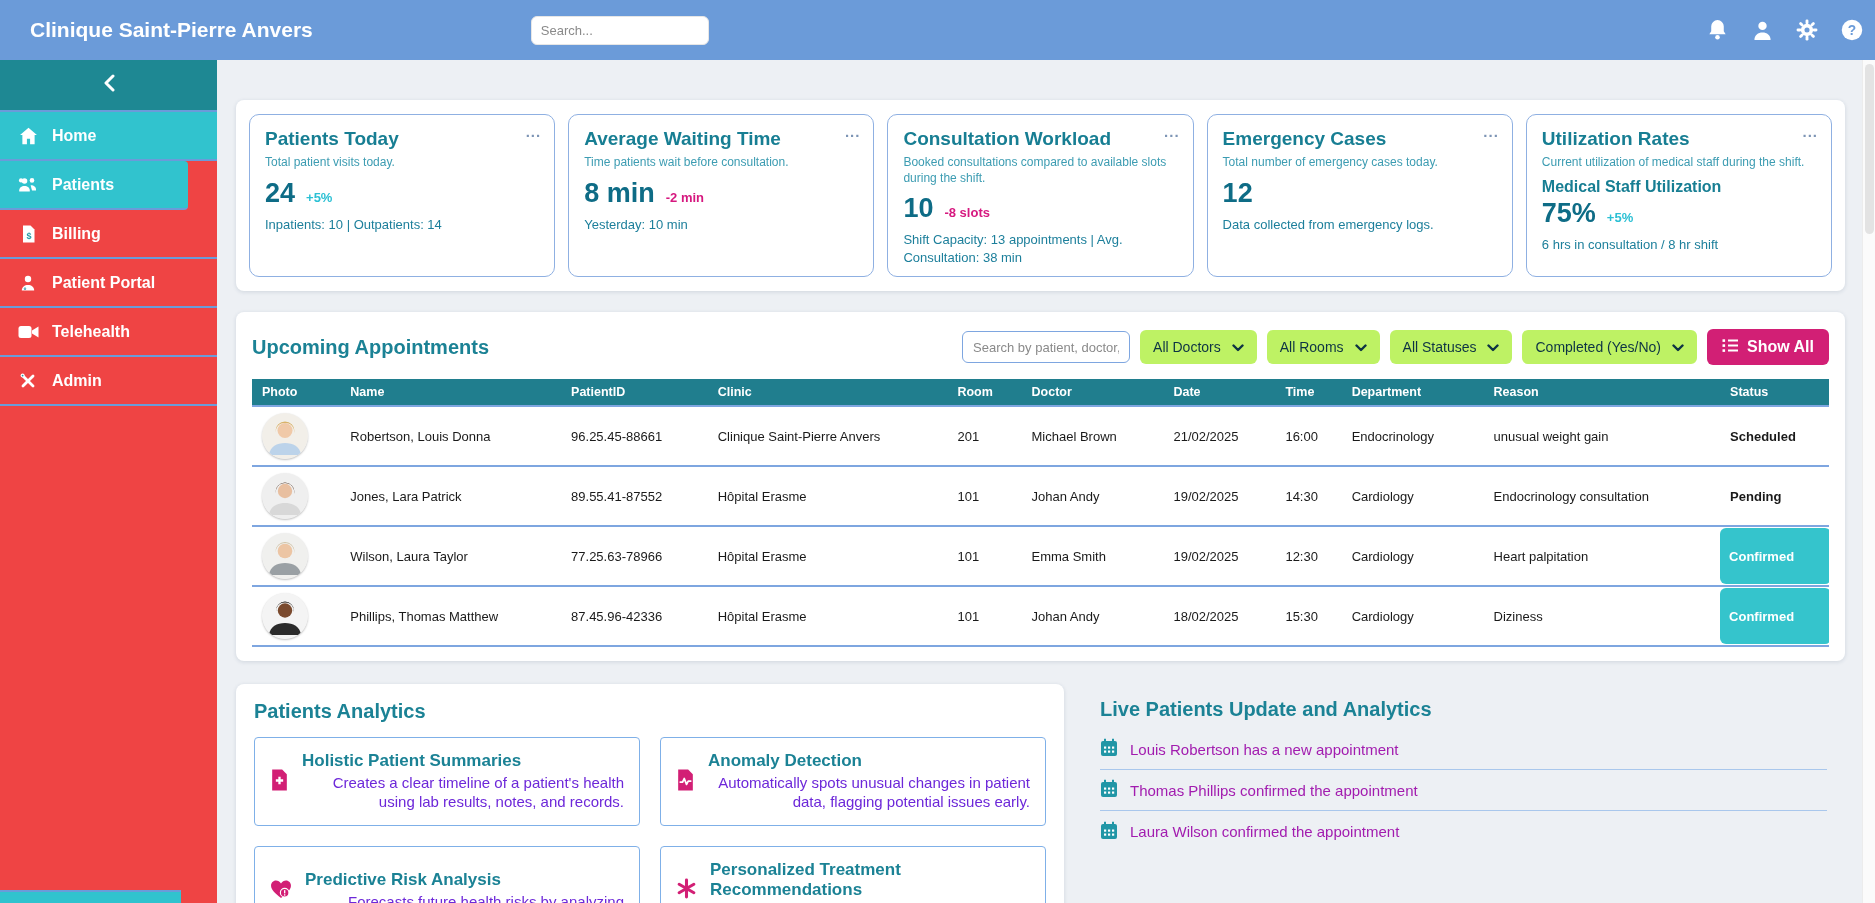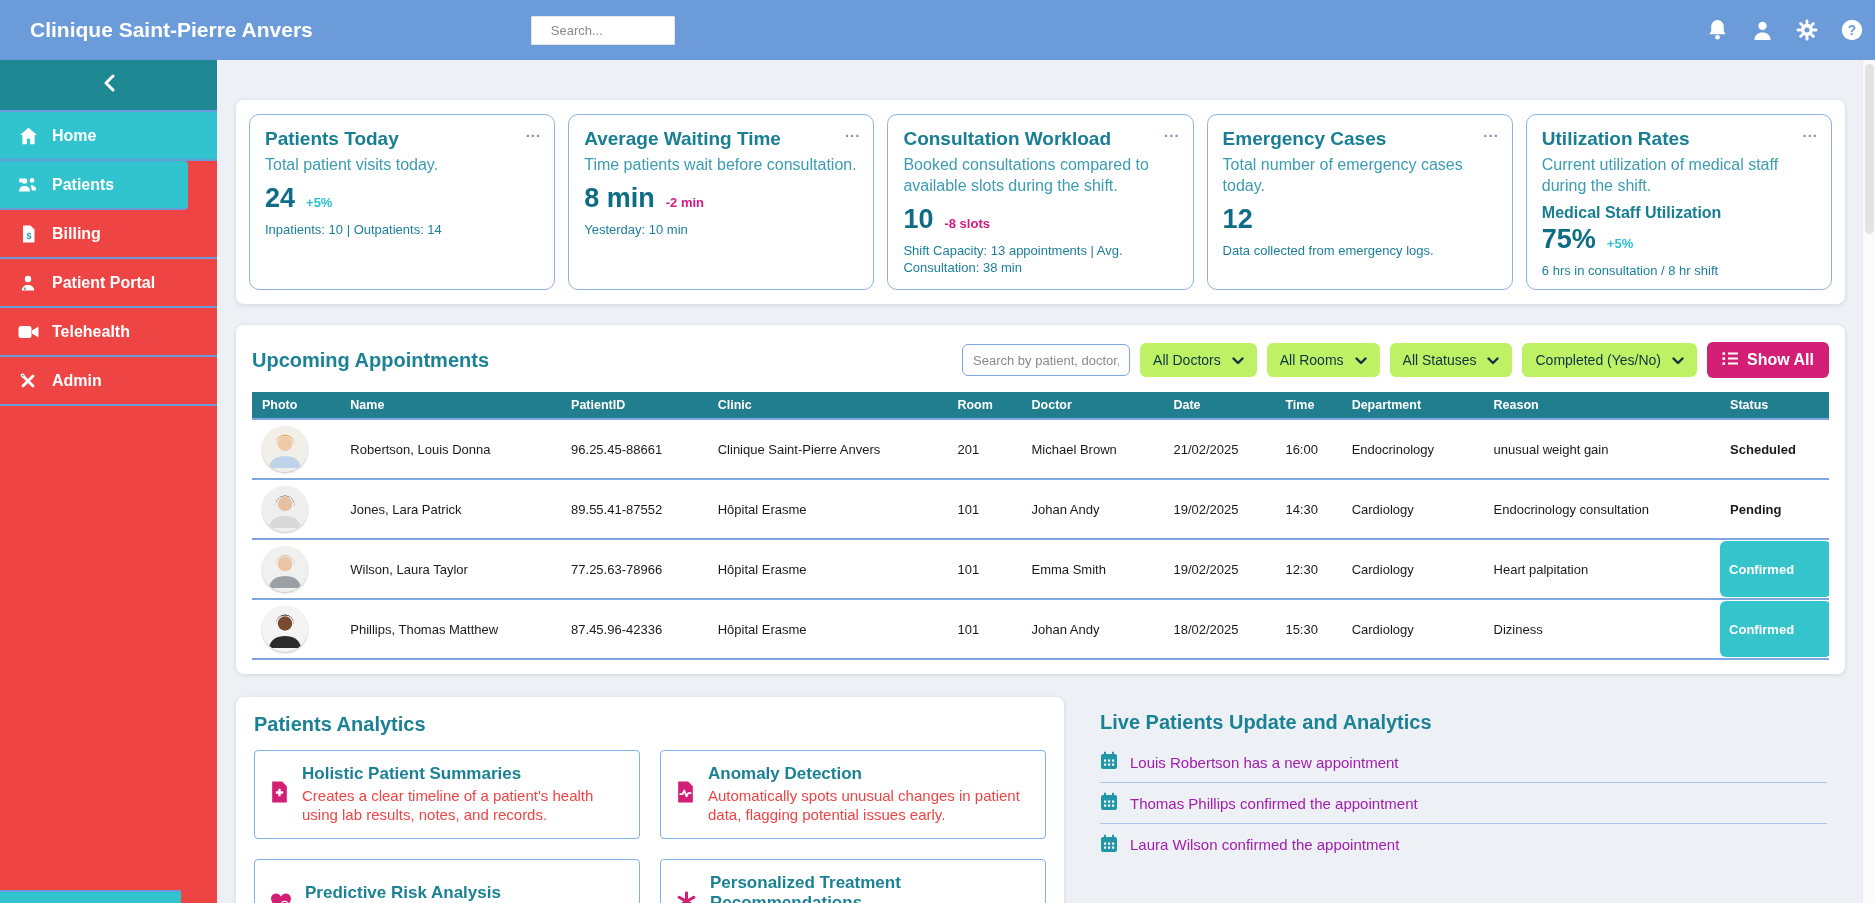--- a/index.html
+++ b/index.html
@@ -2,21 +2,21 @@
 <html><head>
 <meta charset="utf-8">
 <style>
   * { box-sizing: border-box; margin: 0; padding: 0; }
   html,body { width:1875px; height:903px; overflow:hidden; }
   body { font-family:"Liberation Sans", sans-serif; background:#edf0f4; }
 
   
   .header { height:60px; background:#6b9bd9; display:flex; align-items:center; position:relative; z-index:5; }
   .brand { color:#fff; font-size:21px; font-weight:bold; margin-left:30px; white-space:nowrap; }
-  .header-search { margin-left:218px; width:144px; height:29px; border:1px solid #e6e6e6; border-radius:1px; padding:0 19px; font-size:13px; color:#444; font-family:"Liberation Sans",sans-serif; }
+  .header-search { margin-left:218px; width:178px; height:29px; border:1px solid #e6e6e6; border-radius:6px; padding:0 9px; font-size:13px; color:#444; font-family:"Liberation Sans",sans-serif; }
   .header-search::placeholder { color:#8a8a8a; }
   .header-icons { margin-left:auto; margin-right:12px; display:flex; align-items:center; gap:23px; }
   .hicon { width:22px; height:22px; display:flex; align-items:center; justify-content:center; cursor:pointer; }
 
   
   .app { display:flex; height:843px; }
   .sidebar { width:217px; background:#ef4444; position:relative; flex:none; }
   .collapse-bar { height:52px; background:#1e8893; display:flex; align-items:center; justify-content:center; border-bottom:2px solid #6b9bd9; cursor:pointer; }
   .side-item { height:49px; display:flex; align-items:center; gap:13px; padding-left:17px; color:#fff; font-size:16px; font-weight:bold; border-bottom:2px solid #6b9bd9; cursor:pointer; }
   .side-item .sicon { width:22px; display:flex; justify-content:center; }
@@ -24,21 +24,21 @@
   .side-item.active-wide { background:#31c3ce; width:188px; border-radius:0 4px 4px 0; }
   .side-bottom-strip { position:absolute; bottom:0; left:0; width:181px; height:13px; background:#31c3ce; border-top:2px solid #6b9bd9; }
 
   .main { flex:1; padding:40px 30px 0 19px; overflow:hidden; }
   .panel { background:#fff; border-radius:8px; box-shadow:0 1px 4px rgba(27,57,95,.14); }
 
   
   .stats-panel { padding:14px 13px; display:flex; gap:13px; }
   .stat-card { flex:1; border:1px solid #8fb0e2; border-radius:10px; padding:13px 15px 10px; position:relative; background:#fff; }
   .stat-title { color:#177e93; font-size:19px; font-weight:bold; margin-bottom:5px; }
-  .stat-sub { color:#3c9cb2; font-size:16px; line-height:1.3; margin-bottom:7px; }
+  .stat-sub { color:#3c9cb2; font-size:12px; line-height:1.3; margin-bottom:7px; }
   .stat-extra { color:#177e93; font-size:16px; font-weight:bold; margin:1px 0 2px; }
   .stat-value-row { display:flex; align-items:baseline; gap:11px; margin:4px 0 7px; }
   .stat-value { color:#0e6c86; font-size:27px; font-weight:bold; }
   .stat-delta { font-size:13px; font-weight:bold; }
   .delta-cyan { color:#2bc0d4; } .delta-pink { color:#d6187f; }
   .stat-footer { color:#1c7f9b; font-size:13px; line-height:1.35; }
   .dots { position:absolute; top:8px; right:13px; color:#7d95b5; font-size:15px; font-weight:bold; letter-spacing:1px; cursor:pointer; }
 
   
   .appt-panel { margin-top:21px; padding:17px 16px 14px; }
@@ -60,21 +60,21 @@
   .confirm-badge { position:absolute; top:1px; bottom:1px; left:0; right:-2px; background:#35c4cc; border-radius:6px; color:#fff; font-size:13px; font-weight:bold; display:flex; align-items:center; padding-left:9px; }
   .avatar { width:46px; height:46px; border-radius:50%; overflow:hidden; background:#f1f1f1; box-shadow:0 1px 2px rgba(0,0,0,.25); }
 
   
   .bottom-row { display:flex; gap:18px; margin-top:23px; align-items:flex-start; }
   .analytics-panel { width:828px; flex:none; padding:16px 18px 20px; }
   .ana-grid { display:grid; grid-template-columns:1fr 1fr; gap:20px 20px; margin-top:14px; }
   .ana-card { border:1.5px solid #7fb0e8; border-radius:4px; padding:13px 15px; display:flex; align-items:center; gap:13px; min-height:88px; }
   .ana-text { flex:1; }
   .ana-title { color:#1b8295; font-size:17px; font-weight:bold; margin-bottom:3px; }
-  .ana-desc { color:#ef4444; font-size:15px; line-height:1.25; }
+  .ana-desc { color:#6d28d9; font-size:15px; line-height:1.25;text-align:right; }
   .live-panel { flex:1; padding:14px 18px 10px; background:transparent; box-shadow:none; }
   .live-item { height:41px; display:flex; align-items:center; gap:12px; font-size:15px; color:#a21caf; }
   .live-item.bordered { border-bottom:1px solid #a9c7ec; }
   .live-list { margin-top:8px; }
 
   
   .scrollbar-track { position:fixed; right:0; top:60px; width:13px; height:843px; background:#fbfbfb; border-left:1px solid #ececec; }
   .scrollbar-thumb { position:absolute; top:4px; left:2px; width:9px; height:170px; border-radius:5px; background:#e3e3e3; }
 </style>
 </head>

